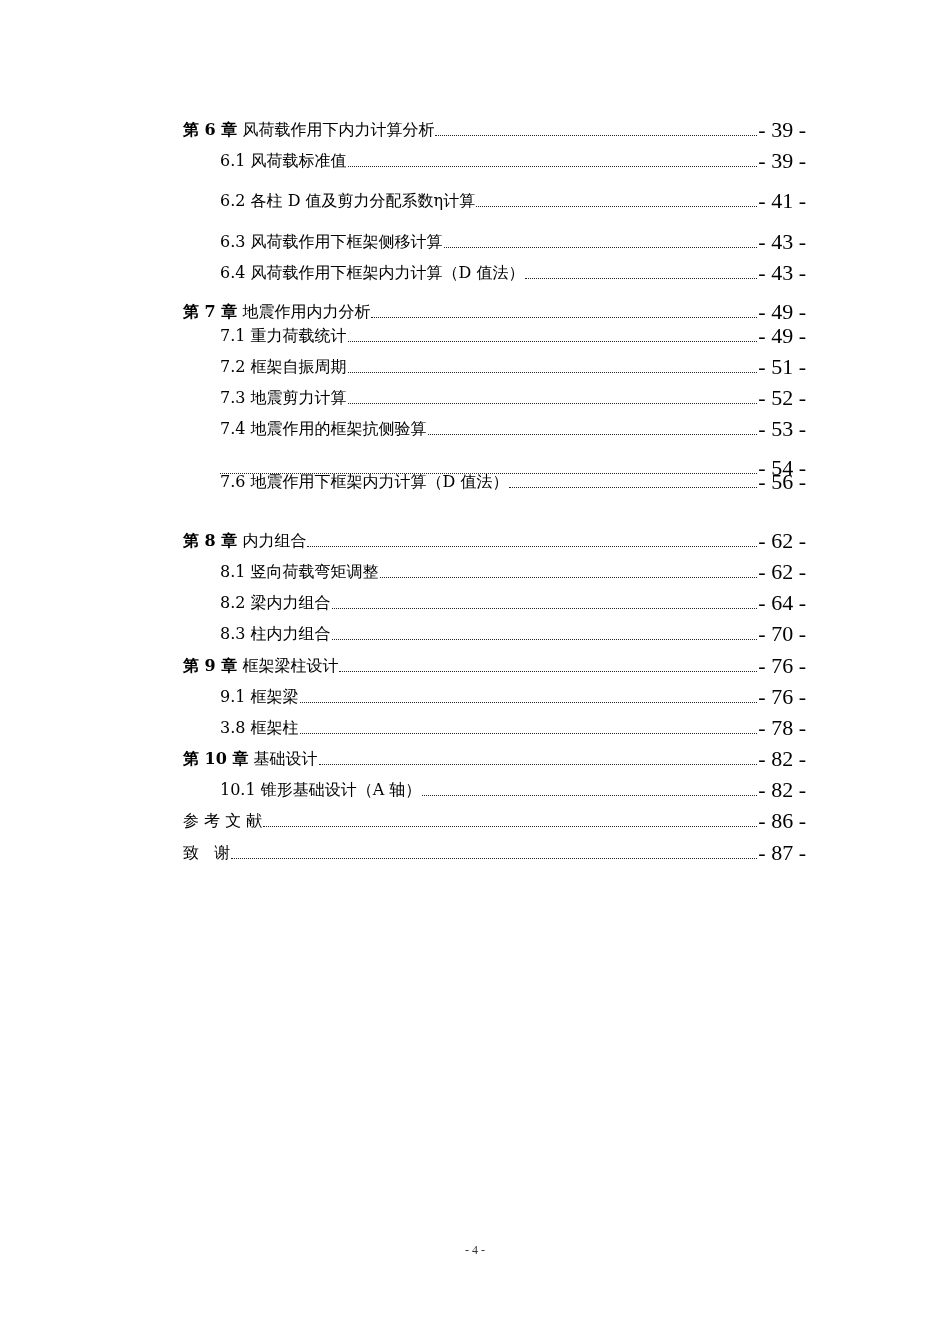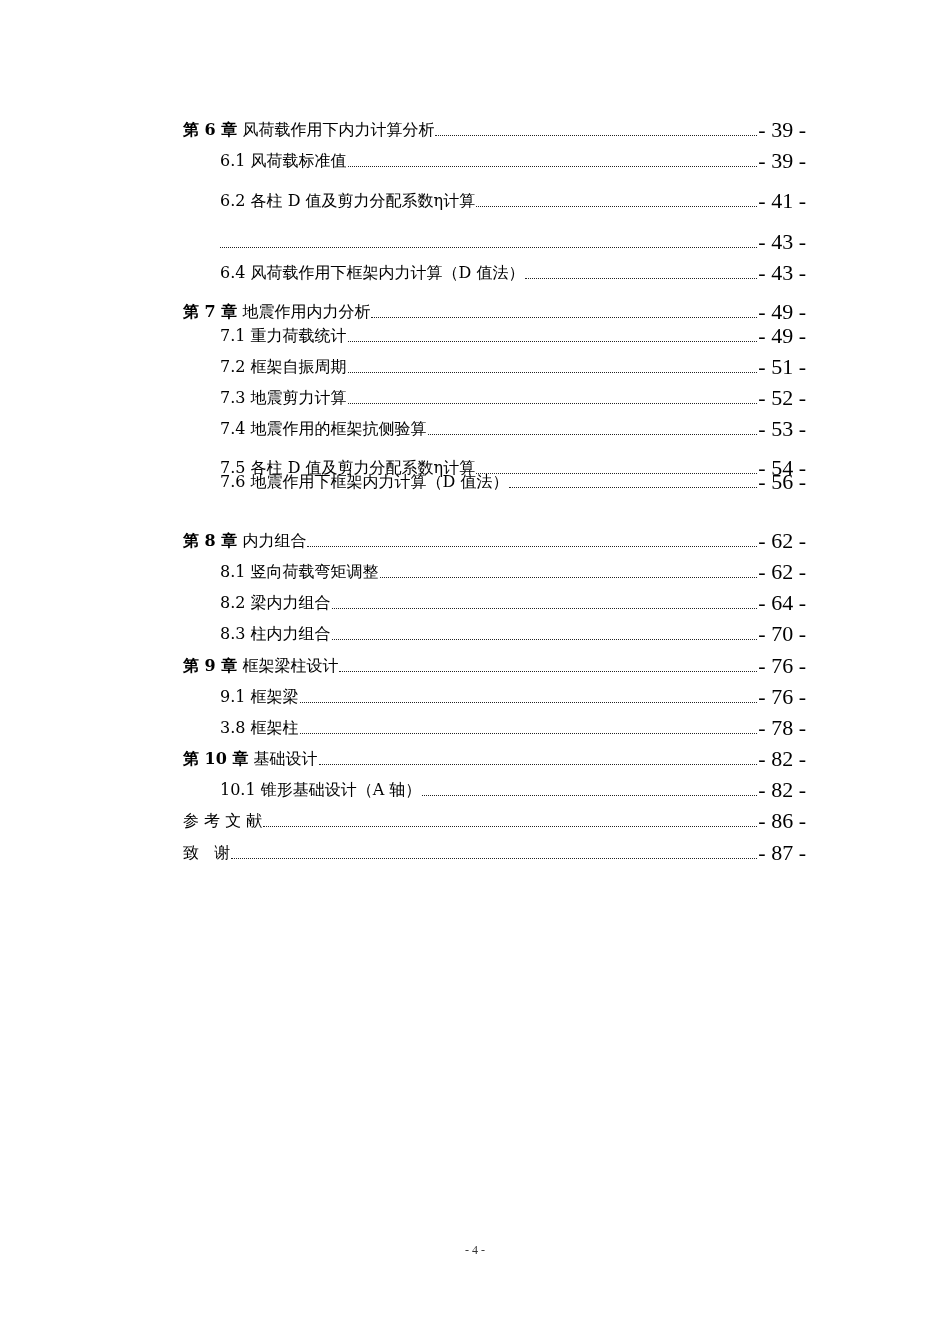--- a/index.html
+++ b/index.html
@@ -38,20 +38,21 @@
       <span class="pg">- 39 -</span>
     </div>
 
     <div class="row sub" style="top:189px">
       <span class="label"><span>6.2</span>&nbsp;<span>各柱 D 值及剪力分配系数η计算</span></span>
       <span class="dots"></span>
       <span class="pg">- 41 -</span>
     </div>
 
     <div class="row sub" style="top:230px">
+      <span class="label"><span>6.3</span>&nbsp;<span>风荷载作用下框架侧移计算</span></span>
       <span class="dots"></span>
       <span class="pg">- 43 -</span>
     </div>
 
     <div class="row sub" style="top:261px">
       <span class="label"><span>6.4</span>&nbsp;<span>风荷载作用下框架内力计算（D 值法）</span></span>
       <span class="dots"></span>
       <span class="pg">- 43 -</span>
     </div>
 
@@ -79,21 +80,20 @@
       <span class="pg">- 52 -</span>
     </div>
 
     <div class="row sub" style="top:417px">
       <span class="label"><span>7.4</span>&nbsp;<span>地震作用的框架抗侧验算</span></span>
       <span class="dots"></span>
       <span class="pg">- 53 -</span>
     </div>
 
     <div class="row sub" style="top:456px">
-      <span class="label"><span>7.5</span>&nbsp;<span>各柱 D 值及剪力分配系数η计算</span></span>
       <span class="dots"></span>
       <span class="pg">- 54 -</span>
     </div>
 
     <div class="row sub" style="top:470px">
       <span class="label"><span>7.6</span>&nbsp;<span>地震作用下框架内力计算（D 值法）</span></span>
       <span class="dots"></span>
       <span class="pg">- 56 -</span>
     </div>
 

